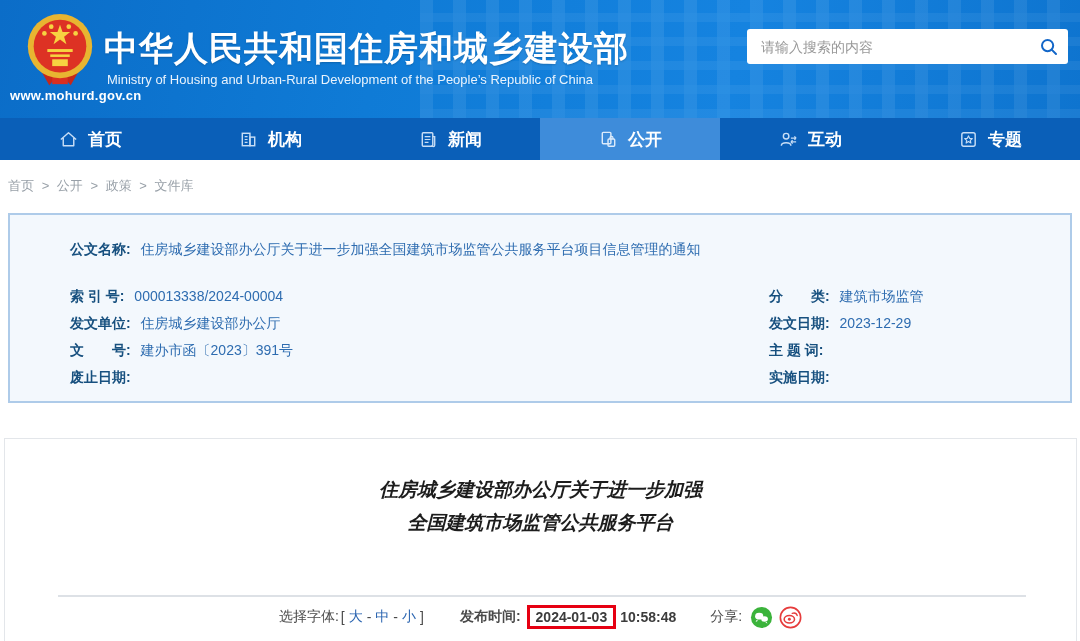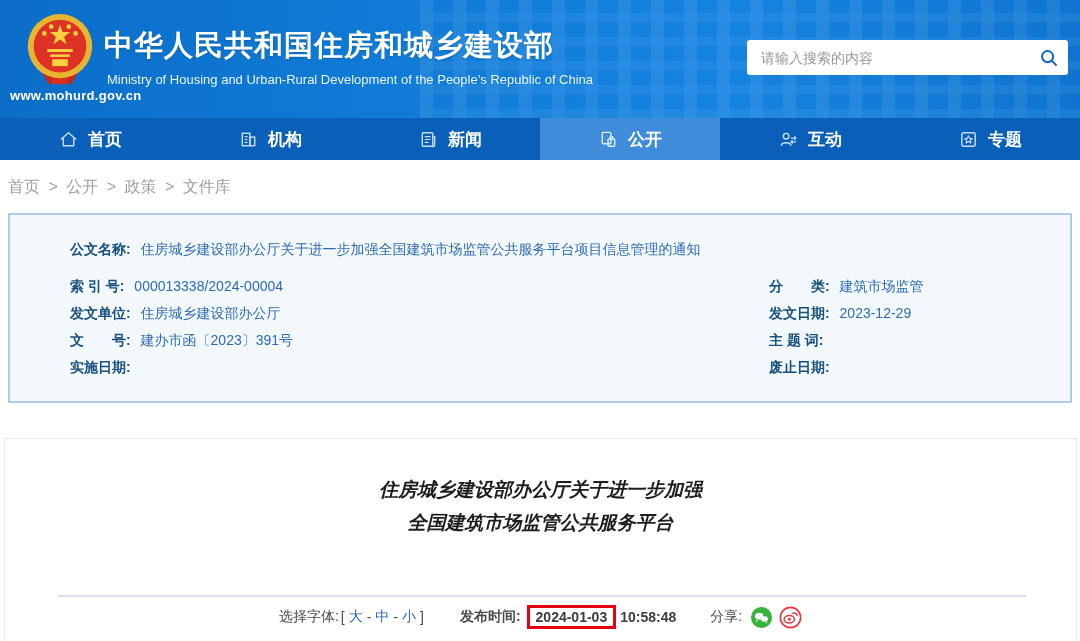--- a/index.html
+++ b/index.html
@@ -9,49 +9,49 @@
 
   
   .header { position:absolute; top:0; left:0; width:1080px; height:118px;
     background:linear-gradient(100deg,#0b6dc8 0%,#0f7bd6 35%,#1583e0 68%,#0e74cf 100%); overflow:hidden; }
   .header .bg-building { position:absolute; right:0; top:0; width:660px; height:118px; opacity:.10;
     background:
       repeating-linear-gradient(90deg, rgba(255,255,255,.75) 0 13px, transparent 13px 33px),
       repeating-linear-gradient(0deg, rgba(255,255,255,.55) 0 9px, transparent 9px 24px); }
   .emblem-wrap { position:absolute; left:22px; top:12px; width:76px; text-align:center; }
   .site-url { position:absolute; left:10px; top:88px; width:200px; color:#fff; font-size:13px; font-weight:bold; text-align:left; letter-spacing:.3px; }
-  .hd-title { position:absolute; left:104px; top:26px; color:#fff; font-size:29px; font-weight:bold; letter-spacing:1px;
+  .hd-title { position:absolute; left:104px; top:26px; color:#fff; font-size:34px; font-weight:bold; letter-spacing:1px;
     text-shadow:0 1px 2px rgba(0,0,0,.18); }
   .hd-sub { position:absolute; left:107px; top:72px; color:#e9f3fd; font-size:13px; }
-  .search-box { position:absolute; left:747px; top:40px; width:321px; height:35px; background:#fff;
+  .search-box { position:absolute; left:747px; top:29px; width:321px; height:35px; background:#fff;
     border-radius:3px; display:flex; align-items:center; }
   .search-box input { flex:1; border:none; outline:none; font-size:14px; color:#333; padding:0 8px 0 14px;
     font-family:inherit; background:transparent; }
   .search-box input::placeholder { color:#999; }
   .search-btn { width:38px; height:35px; display:flex; align-items:center; justify-content:center; cursor:pointer; }
 
   
   .nav { position:absolute; top:118px; left:0; width:1080px; height:42px; background:#0a5fb8; display:flex; }
   .nav-item { flex:1; display:flex; align-items:center; justify-content:center; gap:9px;
     color:#fff; font-size:17px; font-weight:bold; cursor:pointer; }
   .nav-item.active { background:#3e8cda; }
   .nav-item svg { display:block; }
 
   
   .breadcrumb { position:absolute; top:160px; left:0; width:968px; height:55px; background:#fff;
-    padding:17px 0 0 8px; font-size:16px; color:#98a0a8; }
+    padding:17px 0 0 8px; font-size:13px; color:#98a0a8; }
   .breadcrumb span { margin-right:4px; }
   .crumb { cursor:pointer; }
 
   
   .meta-card { position:absolute; top:213px; left:8px; width:1064px; height:190px;
     background:#f3f8fd; border:2px solid #aecbe9; padding:21px 0 0 60px;
     font-size:14px; color:#2e6cb0; }
   .meta-row { line-height:27px; white-space:nowrap; }
-  .meta-row.full { margin-bottom:10px; }
+  .meta-row.full { margin-bottom:20px; }
   .meta-grid { display:grid; grid-template-columns:699px 1fr; }
   .meta-label { font-weight:bold; color:#17507f; margin-right:6px; }
   .meta-value { color:#2e6cb0; }
 
   
   .content-card { position:absolute; top:438px; left:4px; width:1073px; height:210px;
     background:#fff; border:1px solid #e3e6ea; border-bottom:none; }
   .doc-title { margin-top:34px; text-align:center; font-size:19px; font-weight:bold; color:#1d1d1d; line-height:33px;font-style:italic; }
   .doc-rule { position:absolute; left:53px; top:156px; width:968px; height:0; border-top:2px solid #dde1e6; }
   .doc-meta-line { position:absolute; top:166px; left:0; width:100%; display:flex; align-items:center;
@@ -193,25 +193,25 @@
       </div>
       <div class="meta-row">
         <span class="meta-label">文　　号:</span>
         <span class="meta-value">建办市函〔2023〕391号</span>
       </div>
       <div class="meta-row">
         <span class="meta-label">主 题 词:</span>
         <span class="meta-value"></span>
       </div>
       <div class="meta-row">
+        <span class="meta-label">废止日期:</span>
+        <span class="meta-value"></span>
+      </div>
+      <div class="meta-row">
         <span class="meta-label">实施日期:</span>
-        <span class="meta-value"></span>
-      </div>
-      <div class="meta-row">
-        <span class="meta-label">废止日期:</span>
         <span class="meta-value"></span>
       </div>
     </div>
   </div>
 
   <div class="content-card">
     <div class="doc-title">
       <div>住房城乡建设部办公厅关于进一步加强</div>
       <div>全国建筑市场监管公共服务平台</div>
     </div>

